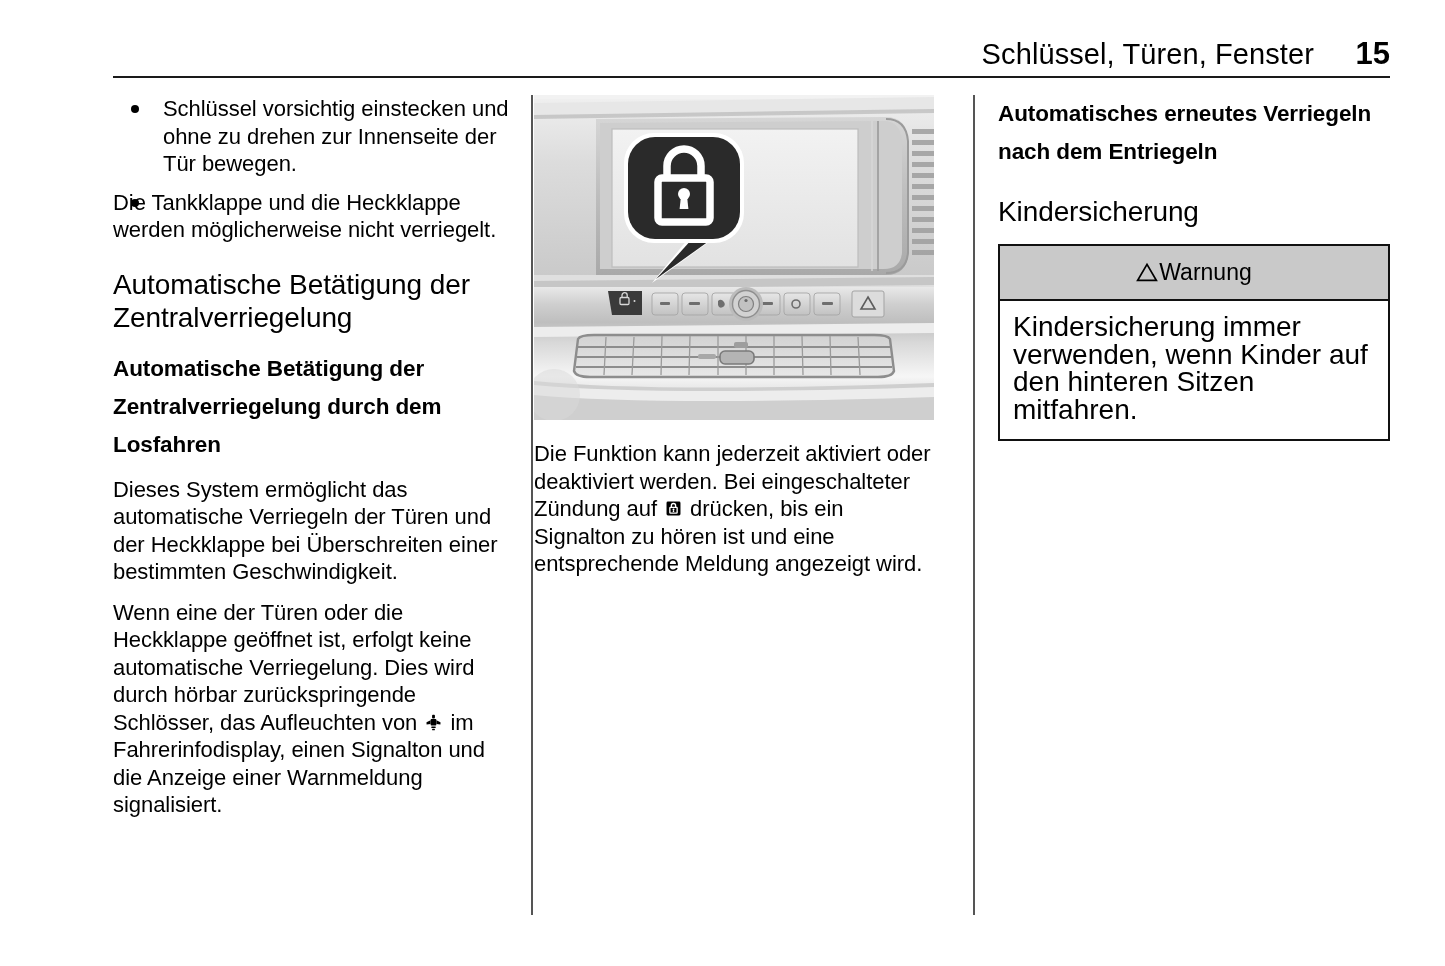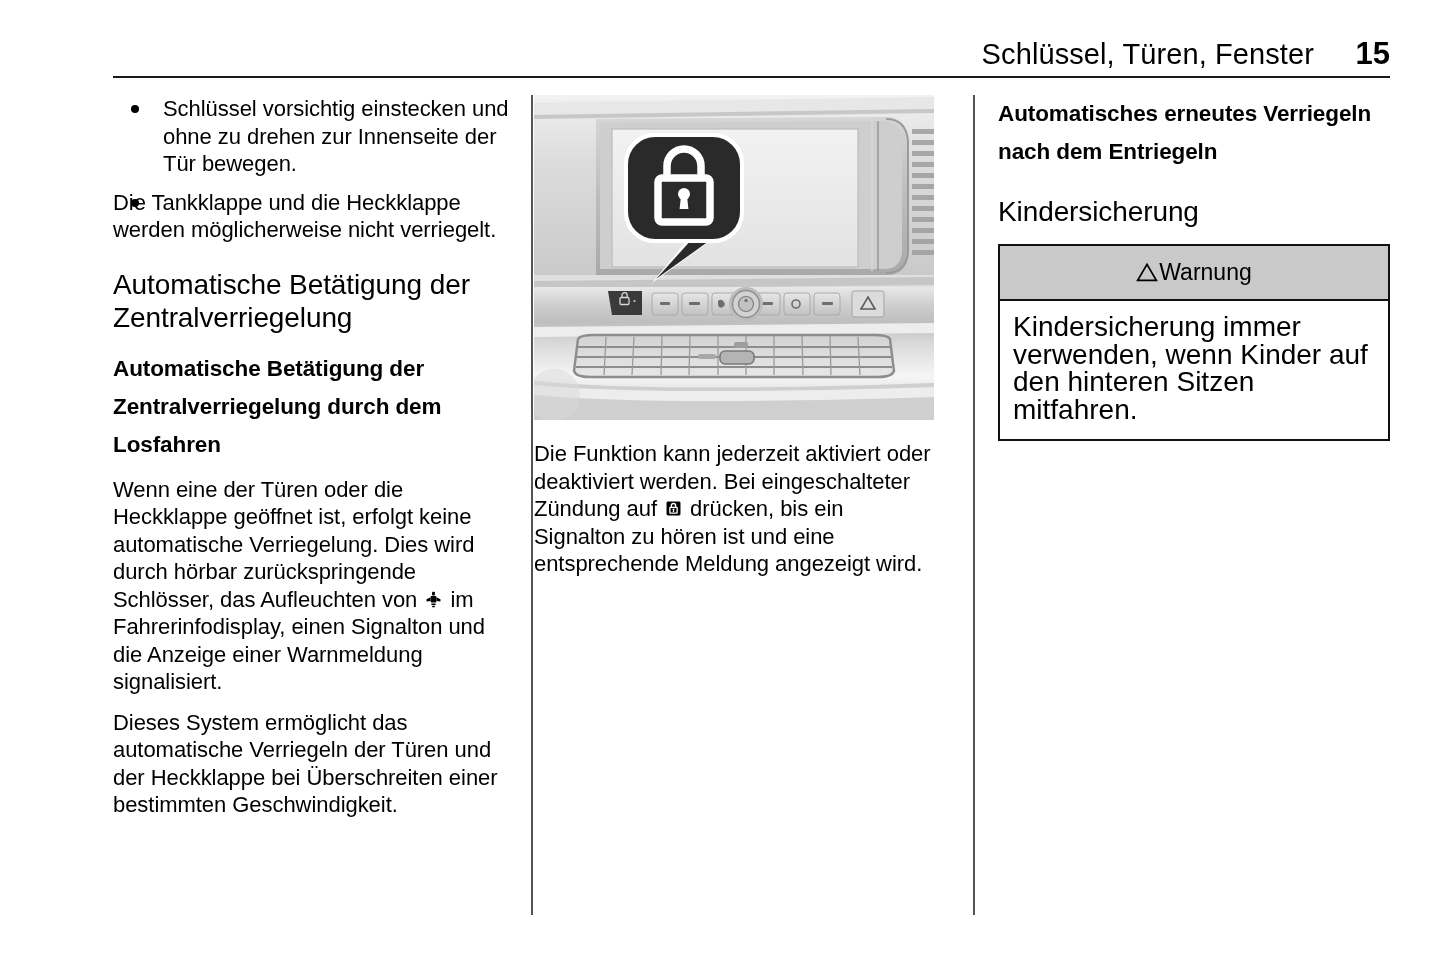--- a/index.html
+++ b/index.html
@@ -188,33 +188,33 @@
       <li class="body">
         <span class="bullet-dot"></span>
       </li>
     </ul>
 
     <p class="body">Die Tankklappe und die Heckklappe werden möglicherweise nicht verriegelt.</p>
 
     <h2 class="h-major">Automatische Betätigung der Zentralverriegelung</h2>
 
     <h3 class="h-minor h-minor-tight">Automatische Betätigung der Zentralverriegelung durch dem Losfahren</h3>
+
+    <p class="body">Dieses System ermöglicht das automatische Verriegeln der Türen und der Heckklappe bei Überschreiten einer bestimmten Geschwindigkeit.</p>
 
     <p class="body"><span>Wenn eine der Türen oder die Heckklappe geöffnet ist, erfolgt keine automatische Verriegelung. Dies wird durch hörbar zurückspringende Schlösser, das Aufleuchten von </span><span class="isym"><svg viewBox="0 0 24 24">
             <g fill="#000">
               <rect x="10.2" y="2.2" width="3.6" height="4.6" rx="1.1"></rect>
               <path d="M9.4 7.6h5.2c.55 0 1 .45 1 1v6.3c0 .55-.45 1-1 1H9.4c-.55 0-1-.45-1-1V8.6c0-.55.45-1 1-1z"></path>
               <path d="M8.3 9.1 L3.2 11.6 L3.2 14.4 L8.3 14.0 Z"></path>
               <path d="M15.7 9.1 L20.8 11.6 L20.8 14.4 L15.7 14.0 Z"></path>
               <rect x="9.1" y="17" width="5.8" height="1.9" rx="0.8"></rect>
               <rect x="10.2" y="20" width="3.6" height="1.8" rx="0.8"></rect>
             </g>
           </svg></span><span> im Fahrerinfodisplay, einen Signalton und die Anzeige einer Warnmeldung signalisiert.</span></p>
-
-    <p class="body">Dieses System ermöglicht das automatische Verriegeln der Türen und der Heckklappe bei Überschreiten einer bestimmten Geschwindigkeit.</p>
   </div>
 
   <div class="col col-2">
 
     <div class="figure">
       <svg class="fig-inner" viewBox="0 0 400 325" preserveAspectRatio="none">
         <defs>
           <linearGradient id="dashTop" x1="0" y1="0" x2="0" y2="1">
             <stop offset="0%" stop-color="#efefef"></stop>
             <stop offset="35%" stop-color="#dcdcdc"></stop>

